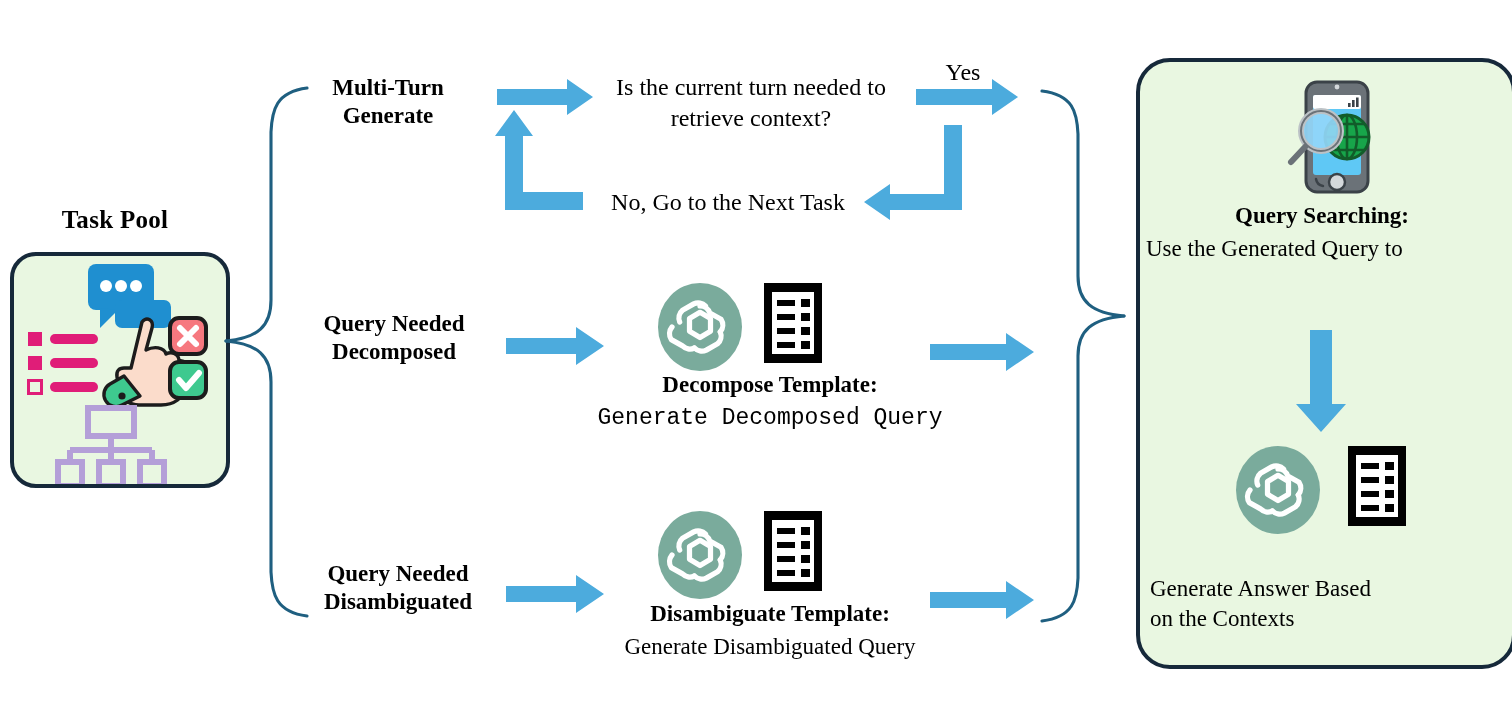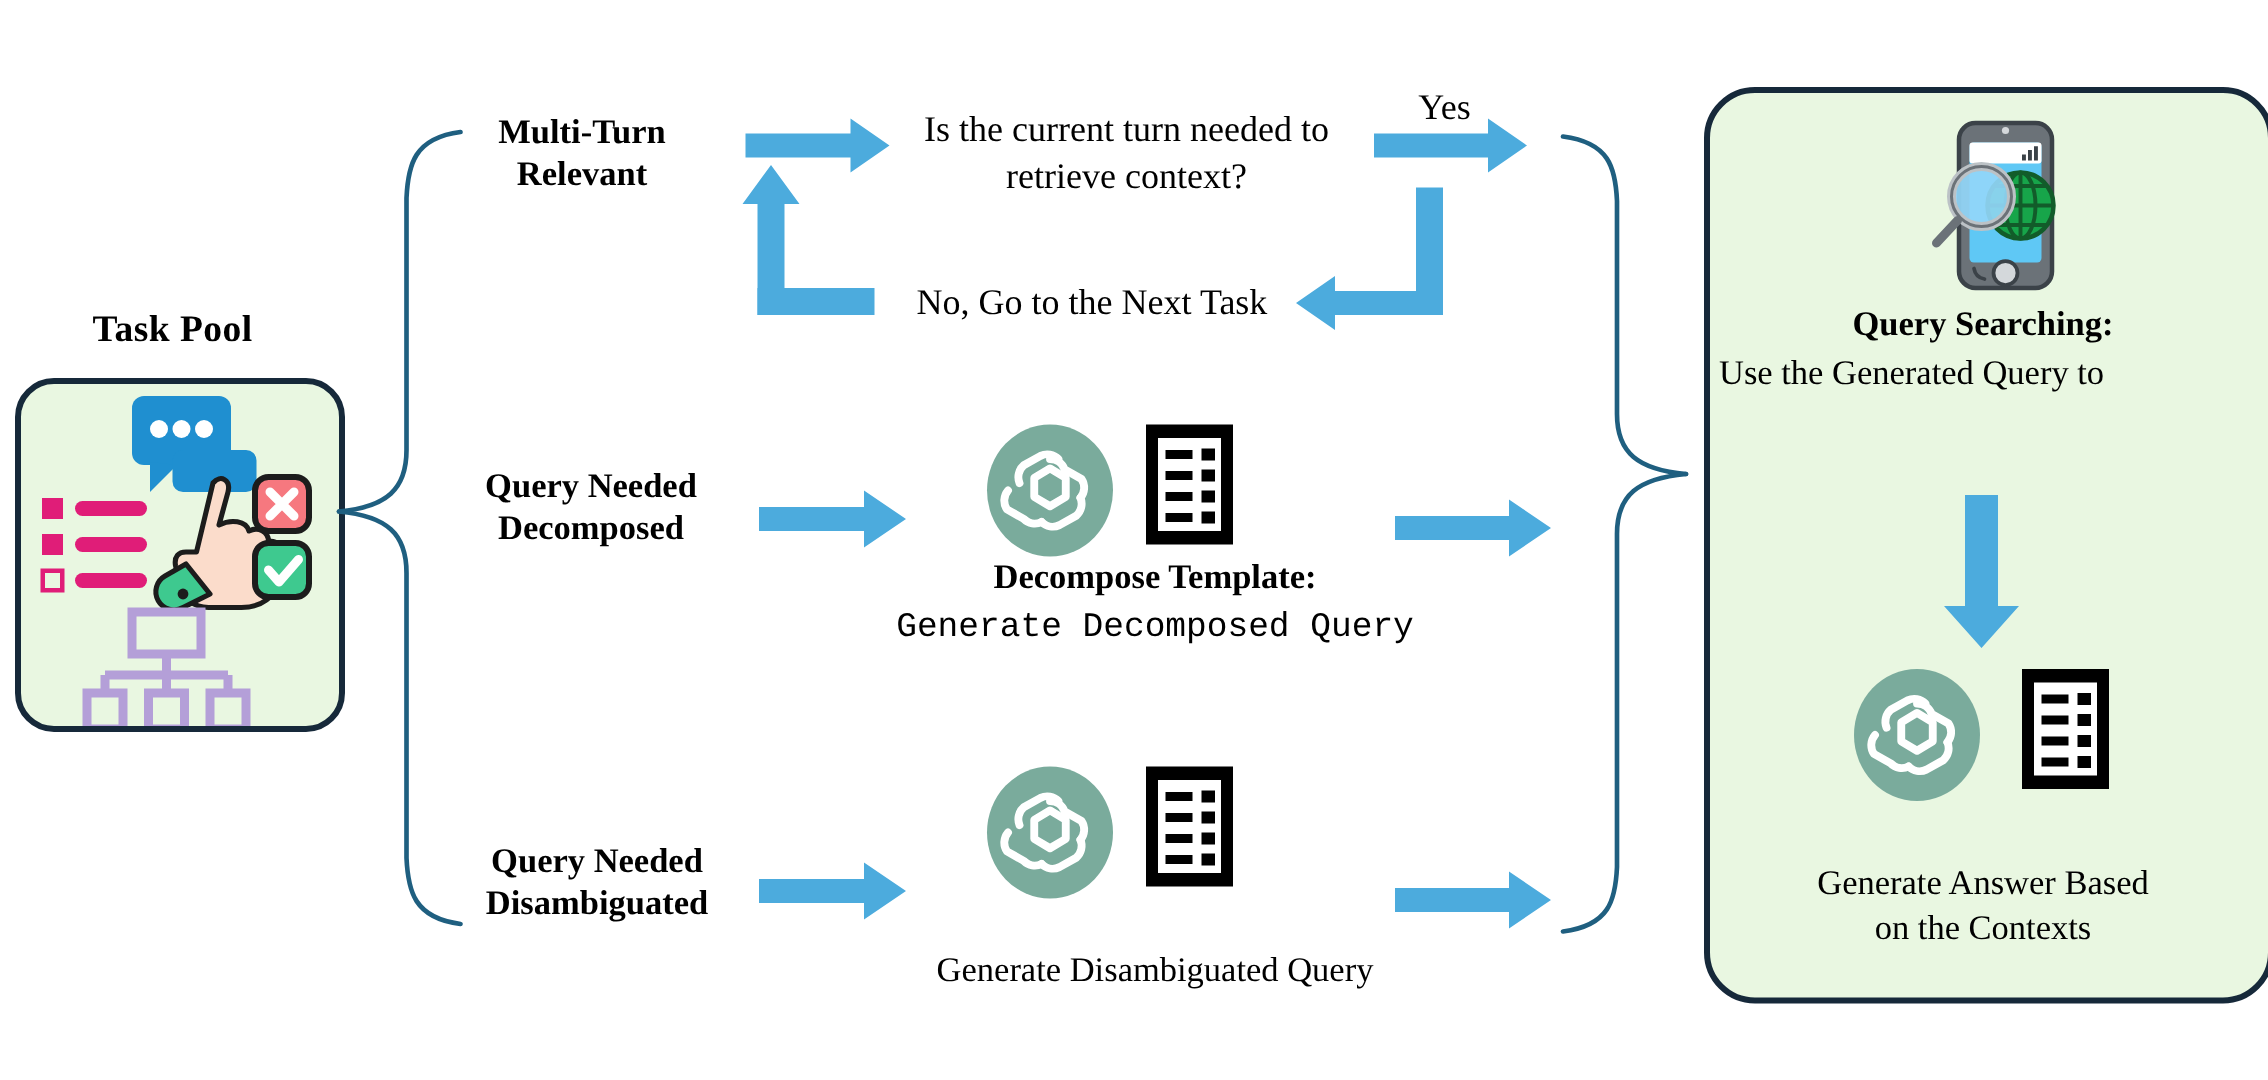--- a/index.html
+++ b/index.html
@@ -34,21 +34,21 @@
   .tmpl-sub{font-size:23px;text-align:center;}
 
   #dec-t{left:560px;top:372px;width:420px;}
   #dec-s{left:540px;top:405px;width:460px;font-family:Liberation Mono, monospace;}
   #dis-t{left:560px;top:601px;width:420px;}
   #dis-s{left:530px;top:634px;width:480px;}
 
   #qs-t{left:1160px;top:203px;width:324px;font-size:23px;font-weight:bold;text-align:center;}
   #qs-s{left:1146px;top:234px;width:352px;font-size:23px;text-align:left;line-height:1.3;}
   #ans-t{left:1160px;top:543px;width:324px;font-size:23px;font-weight:bold;text-align:center;}
-  #ans-s{left:1150px;top:574px;width:344px;font-size:23px;text-align:center;line-height:1.3;}
+  #ans-s{left:1150px;top:574px;width:344px;font-size:23px;text-align:left;line-height:1.3;}
 
   
   svg.layer{position:absolute;left:0;top:0;width:1512px;height:720px;pointer-events:none;}
 
   
   .oai{border-radius:50%;background:#7aab9c;display:flex;align-items:center;justify-content:center;}
   .docicon{background:#000;display:flex;align-items:center;justify-content:center;}
 </style>
 </head>
 <body>
@@ -99,21 +99,21 @@
         <path d="M97 180 v14 M56 194 h82 M56 194 v12 M97 194 v12 M138 194 v12"></path>
         <rect x="44" y="206" width="24" height="24"></rect>
         <rect x="85" y="206" width="24" height="24"></rect>
         <rect x="126" y="206" width="24" height="24"></rect>
       </g>
     </svg>
   </div>
 
   <div class="abs branch-label" id="lbl-multi">
     <span>Multi-Turn</span><br>
-    <span>Relevant</span>
+    <span>Generate</span>
   </div>
   <div class="abs branch-label" id="lbl-decomp">
     <span>Query Needed</span><br>
     <span>Decomposed</span>
   </div>
   <div class="abs branch-label" id="lbl-disamb">
     <span>Query Needed</span><br>
     <span>Disambiguated</span>
   </div>
 
@@ -169,20 +169,21 @@
           <rect x="33" y="11" width="9" height="8"></rect>
         <rect x="9" y="26" width="18" height="6"></rect>
           <rect x="33" y="25" width="9" height="8"></rect>
         <rect x="9" y="40" width="18" height="6"></rect>
           <rect x="33" y="39" width="9" height="8"></rect>
         <rect x="9" y="54" width="18" height="6"></rect>
           <rect x="33" y="53" width="9" height="8"></rect>
       </g>
     </svg>
   </div>
+  <div class="abs tmpl-title" id="dis-t">Disambiguate Template:</div>
   <div class="abs tmpl-sub" id="dis-s">Generate Disambiguated Query</div>
 
   <div class="abs card" id="right-card"></div>
 
   <div class="abs" style="left:1272px;top:78px;width:104px;height:118px;">
     <svg viewBox="0 0 104 118" width="104" height="118">
       <rect x="34" y="4" width="62" height="110" rx="11" fill="#6b7278" stroke="#3b4248" stroke-width="3"></rect>
       <rect x="41" y="17" width="48" height="80" rx="3" fill="#5fc8f5"></rect>
       <rect x="41" y="17" width="48" height="14" rx="2" fill="#fff"></rect>
       <g fill="#3b4248">

